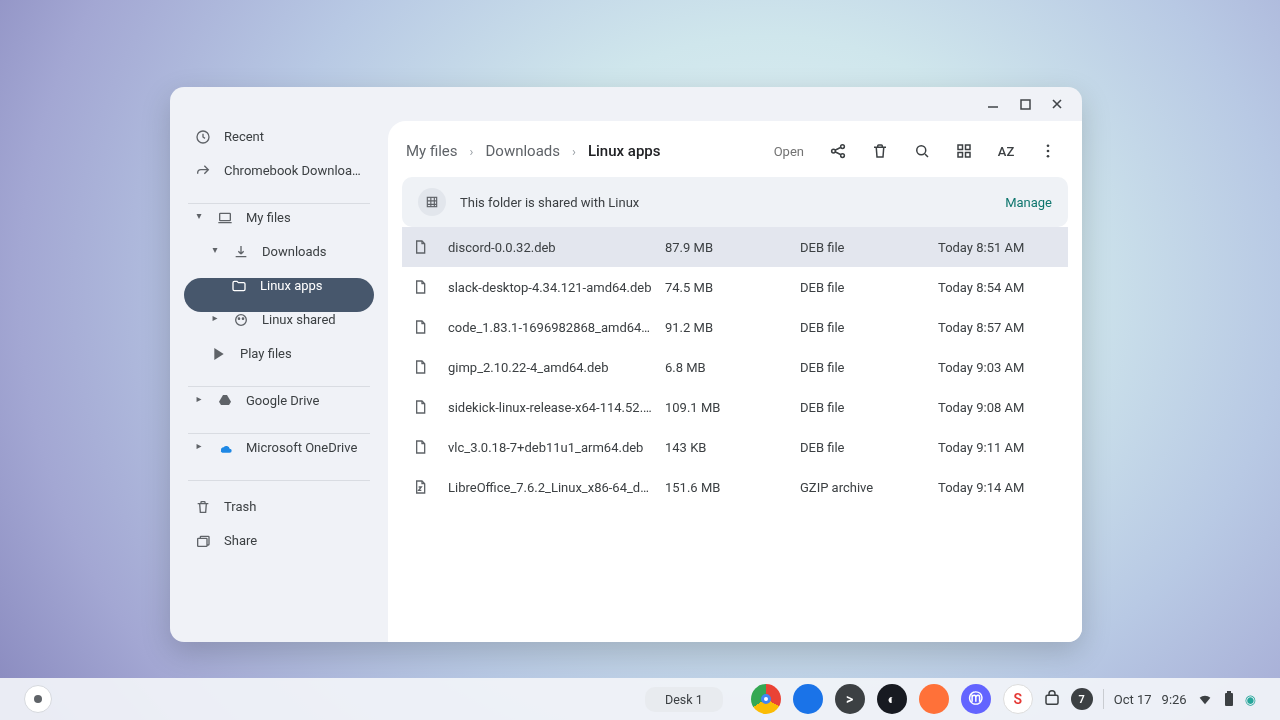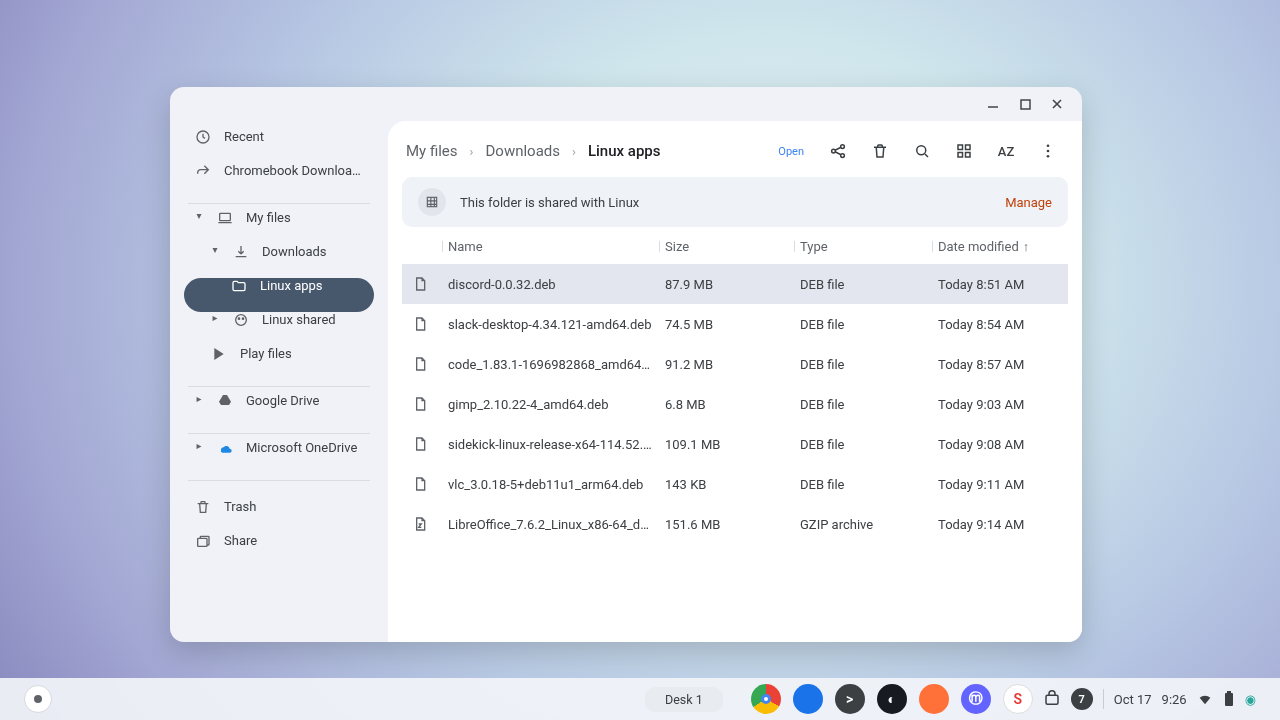--- a/index.html
+++ b/index.html
@@ -91,42 +91,42 @@
   .breadcrumb {
     display:flex; align-items:center; gap:12px;
     font-size: 15px;
     color:#5f6368;
   }
   .breadcrumb .crumb { cursor:pointer; }
   .breadcrumb .crumb.last { color:#202124; font-weight:500; }
   .breadcrumb .sep { color:#9aa0a6; font-size:13px; }
   .toolbar .spacer { flex:1; }
   .toolbar .open {
-    color:#3b82f6; font-size:11px; padding:4px 8px; cursor:pointer;margin-left:46px;
+    color:#737373; font-size:13px; padding:4px 8px; cursor:pointer;margin-left:46px;
   }
   .toolbar .ticon {
     width:32px; height:32px; display:flex; align-items:center; justify-content:center;
     color:#3c4043; cursor:pointer;
   }
   .toolbar .ticon.az { font-size:13px; font-weight:500; }
 
   .banner {
     background:#eff2f6;
     border-radius:10px;
     height:50px;
     display:flex; align-items:center;
     gap:14px; padding:0 16px;
     font-size:13px; color:#3c4043;
   }
   .banner .circ {
     width:28px; height:28px; border-radius:50%;
     background:#e2e6ec; display:flex; align-items:center; justify-content:center;
   }
   .banner .spacer{flex:1;}
-  .banner .manage { color:#c2410c; cursor:pointer; font-size:13px; }
+  .banner .manage { color:#0f766e; cursor:pointer; font-size:13px; }
 
   
   .table-head {
     display:flex; align-items:center;
     padding: 12px 4px 10px 4px;
     font-size:13px; color:#5f6368;
   }
   .table-head .col, .row .col { padding: 0 6px; }
   .col.icon { width:36px; }
   .col.name { flex:1; min-width:0; }
@@ -363,27 +363,20 @@
             <svg width="14" height="14" viewBox="0 0 24 24" fill="none" stroke="#5f6368" stroke-width="2">
               <rect x="4" y="4" width="16" height="16"></rect>
               <path d="M4 10h16M4 16h16M10 4v16M16 4v16"></path>
             </svg>
           </div>
         <span>This folder is shared with Linux</span>
         <div class="spacer"></div>
         <span class="manage">Manage</span>
       </div>
 
-      <div class="table-head">
-        <div class="col icon"></div>
-        <div class="col name">Name</div>
-        <div class="col size">Size</div>
-        <div class="col type">Type</div>
-        <div class="col mod"><span>Date modified</span><span class="arrow">↑</span></div>
-      </div>
 
       <div class="rows" id="rows">
           <div class="row selected">
             <div class="col icon">
               <svg width="16" height="16" viewBox="0 0 24 24" fill="none" stroke="#5f6368" stroke-width="2">
                 <path d="M7 3h8l4 4v14H7V3z"></path>
                 <path d="M15 3v4h4"></path>
               </svg>
             </div>
             <div class="col name">
@@ -450,21 +443,21 @@
             <div class="col mod">Today 9:08 AM</div>
           </div>
           <div class="row">
             <div class="col icon">
               <svg width="16" height="16" viewBox="0 0 24 24" fill="none" stroke="#5f6368" stroke-width="2">
                 <path d="M7 3h8l4 4v14H7V3z"></path>
                 <path d="M15 3v4h4"></path>
               </svg>
             </div>
             <div class="col name">
-              <span>vlc_3.0.18-5+deb11u1_arm64.deb</span>
+              <span>vlc_3.0.18-7+deb11u1_arm64.deb</span>
             </div>
             <div class="col size">143 KB</div>
             <div class="col type">DEB file</div>
             <div class="col mod">Today 9:11 AM</div>
           </div>
           <div class="row">
             <div class="col icon">
               <svg width="16" height="16" viewBox="0 0 24 24" fill="none" stroke="#5f6368" stroke-width="2">
                 <path d="M7 3h8l4 4v14H7V3z"></path>
                 <path d="M15 3v4h4"></path>

